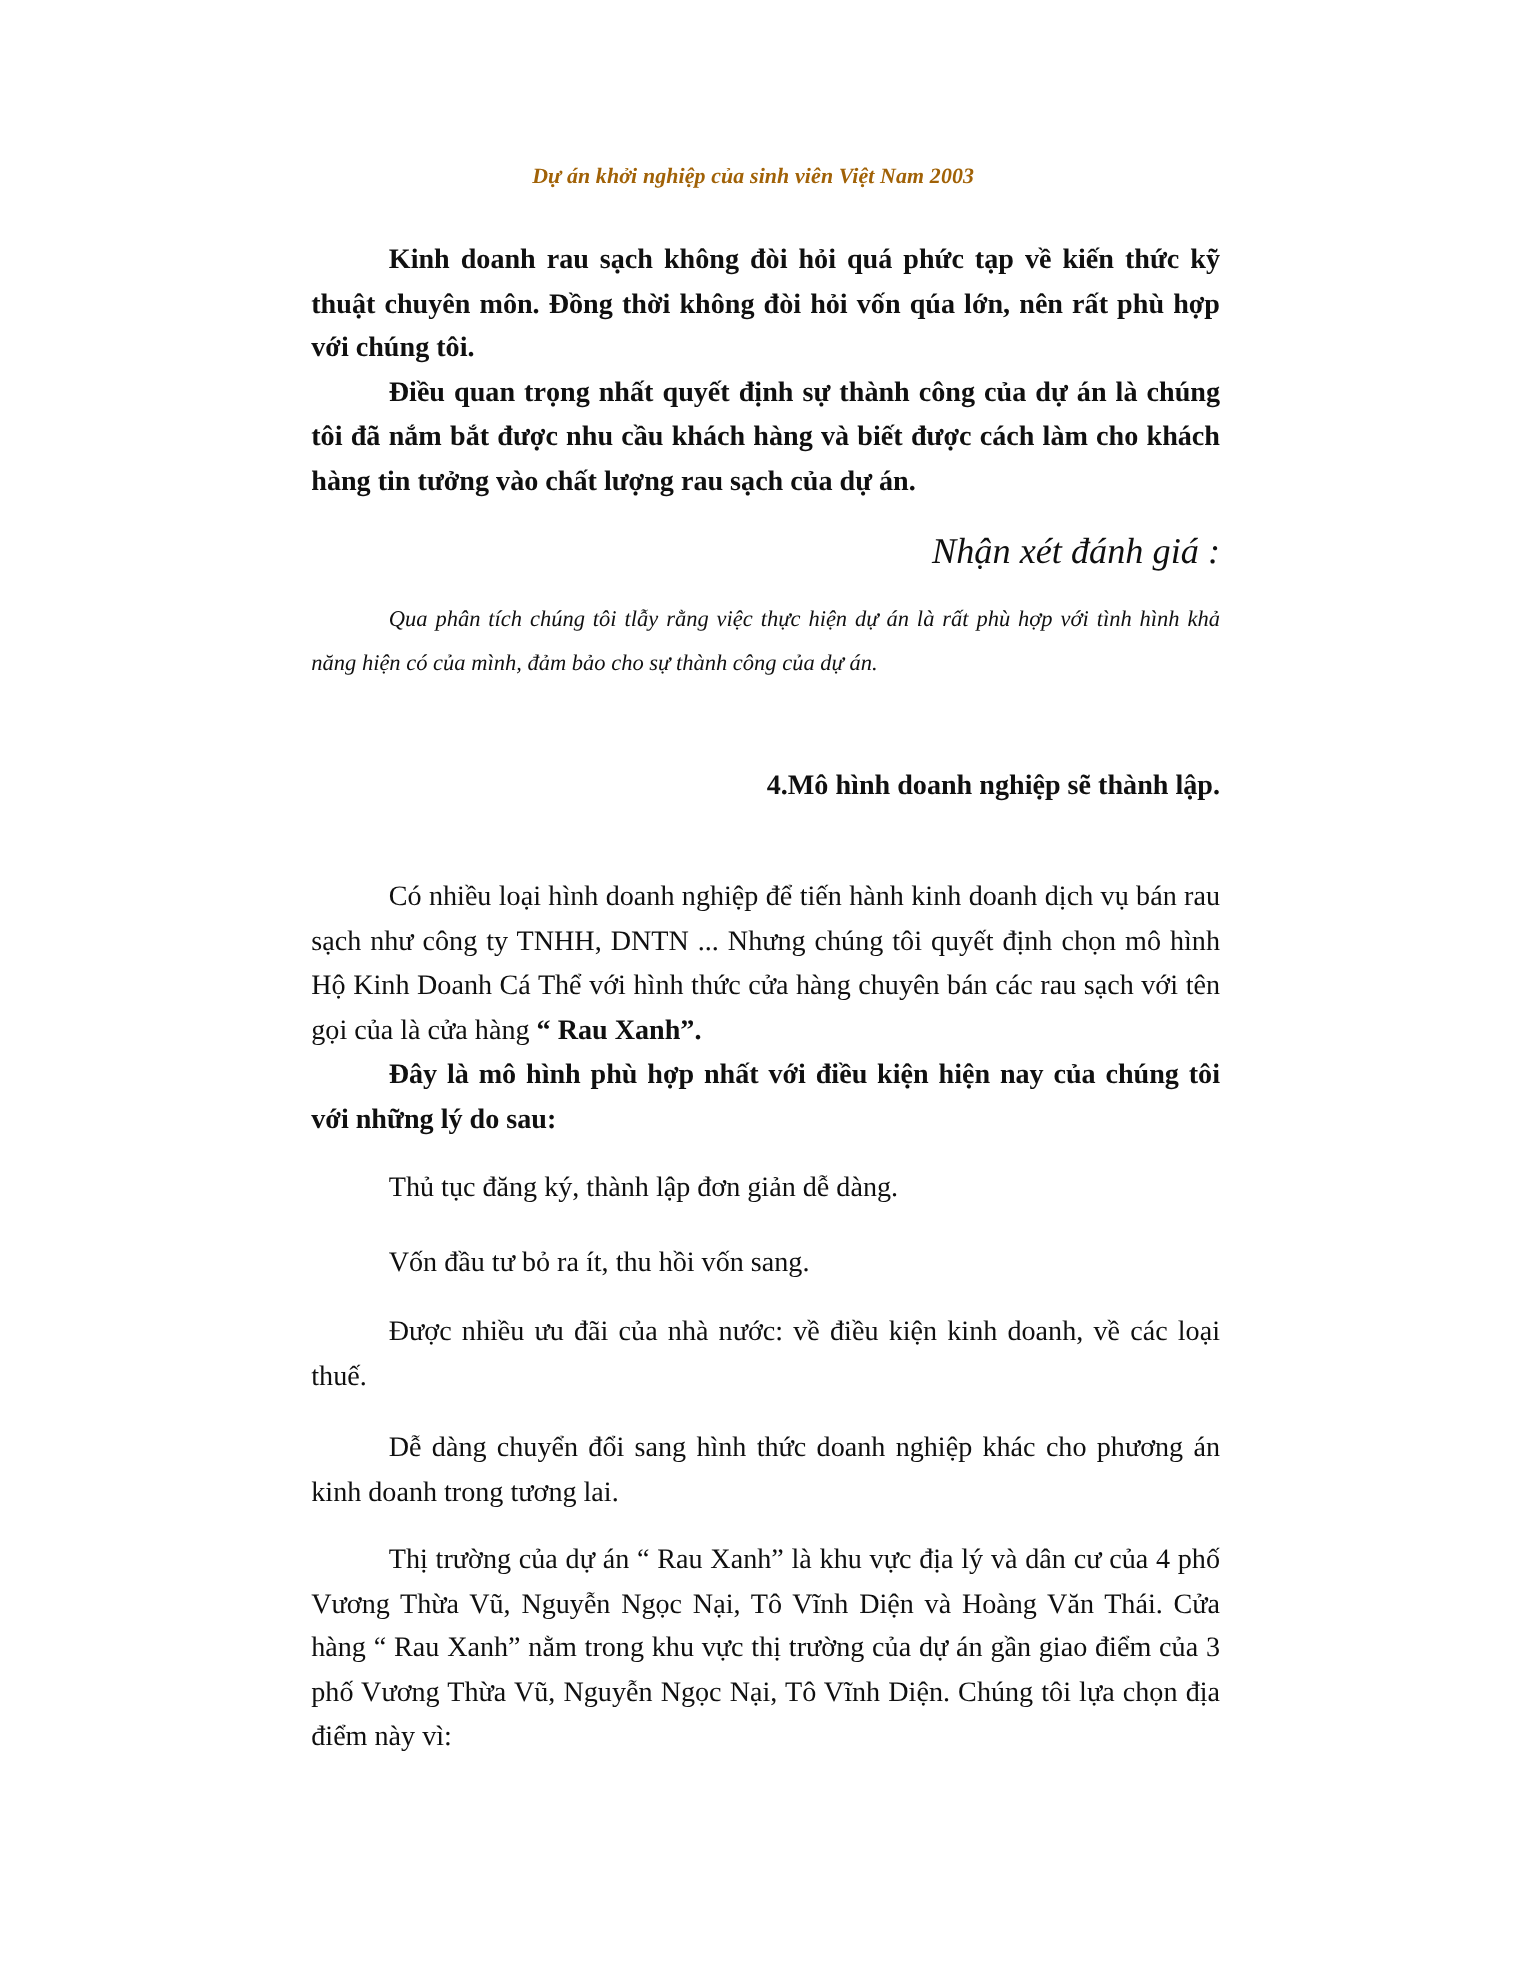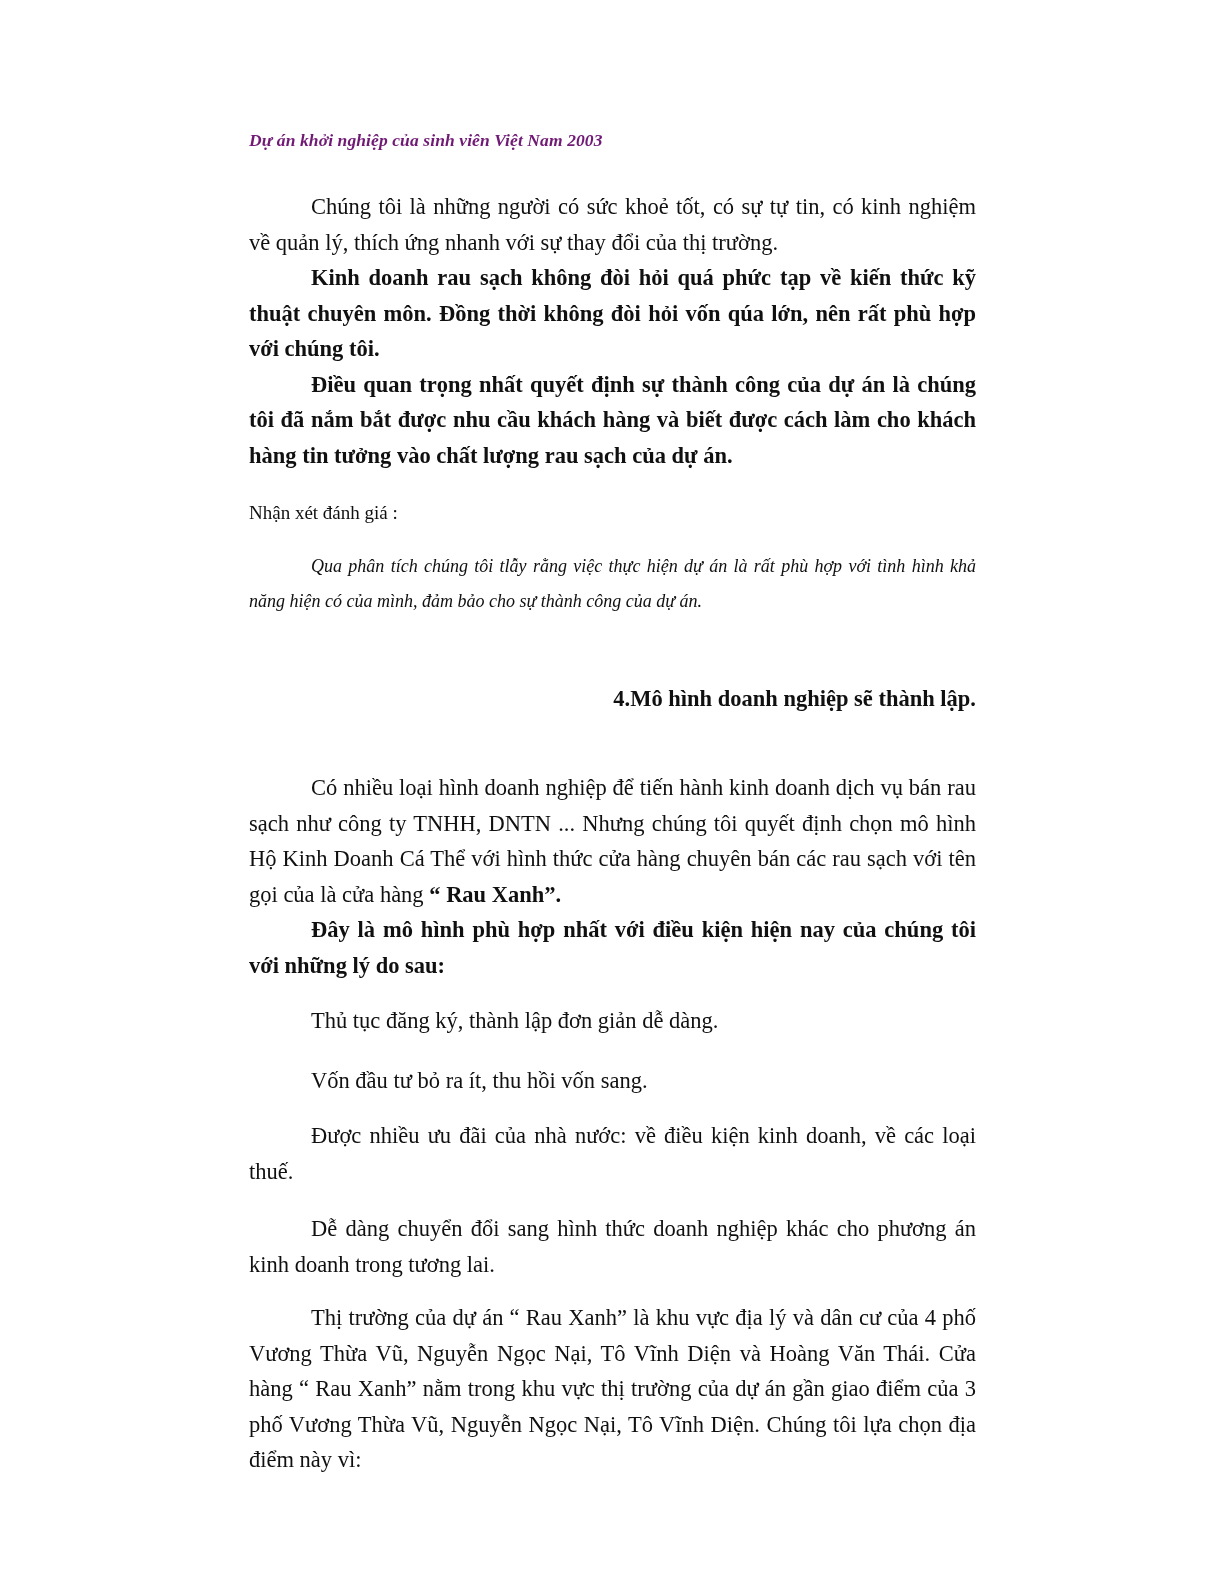--- a/index.html
+++ b/index.html
@@ -20,44 +20,45 @@
     position: absolute;
     left: 249px;
     top: 130px;
     width: 727px;
   }
   .running-header {
     font-style: italic;
     font-weight: bold;
     font-size: 17.5px;
     letter-spacing: 0.1px;
-    text-align: left;
-    color: #701a75;
+    text-align: center;
+    color: #a16207;
     margin: 0 0 38px 0;
     padding-right: 20px;
   }
   p.body-par {
     margin: 0 0 0 0;
     font-size: 22.5px;
     line-height: 35.5px;
     text-align: justify;
     text-indent: 62px;
     text-justify: inter-word;
   }
   p.gap {
     font-weight: bold;
   }
   p.nogap {
     margin-top: 0;
   }
   p.italic-lead {
-    font-size: 19px;
+    font-style: italic;
+    font-size: 29px;
     line-height: 35.5px;
     text-indent: 0;
-    text-align: left;
+    text-align: right;
     margin: 0;
   }
   p.italic-par {
     font-style: italic;
     font-size: 18px;
     line-height: 35.5px;
     text-align: justify;
     text-indent: 62px;
     margin: 0;
   }
@@ -82,21 +83,20 @@
   .spacer-26 { height: 26px; }
 </style>
 </head>
 <body>
 
 <div class="page">
   <div class="content">
 
     <div class="running-header">Dự án khởi nghiệp của sinh viên Việt Nam 2003</div>
 
-    <p class="body-par nogap">Chúng tôi là những người có sức khoẻ tốt, có sự tự tin, có kinh nghiệm về quản lý, thích ứng nhanh với sự thay đổi của thị trường.</p>
 
     <p class="body-par gap">Kinh doanh rau sạch không đòi hỏi quá phức tạp về kiến thức kỹ thuật chuyên môn. Đồng thời không đòi hỏi vốn qúa lớn, nên rất phù hợp với chúng tôi.</p>
 
     <p class="body-par gap">Điều quan trọng nhất quyết định sự thành công của dự án là chúng tôi đã nắm bắt được nhu cầu khách hàng và biết được cách làm cho khách hàng tin tưởng vào chất lượng rau sạch của dự án.</p>
 
     <div class="spacer-22"></div>
 
     <p class="italic-lead">Nhận xét đánh giá :</p>
 
     <div class="spacer-18"></div>

